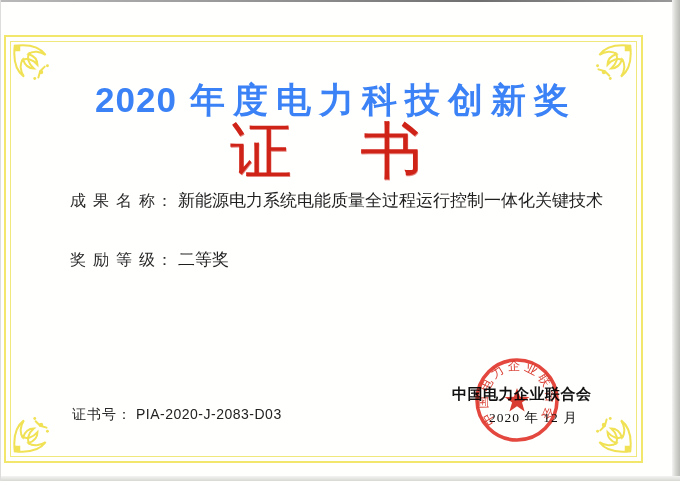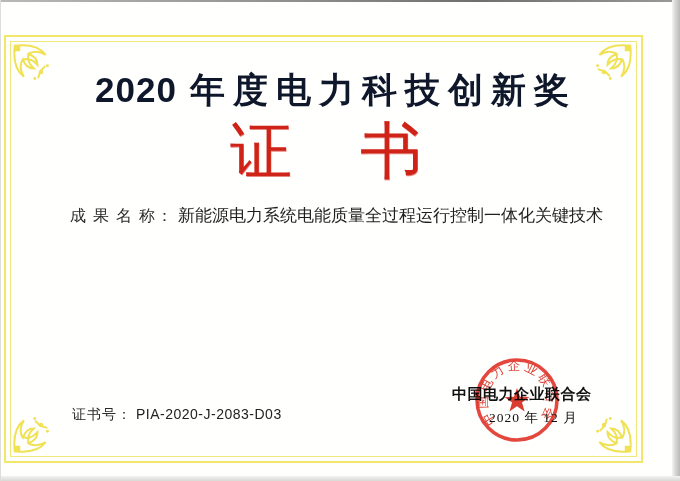--- a/index.html
+++ b/index.html
@@ -24,39 +24,39 @@
     border:2px solid #f2e76a;}
   .border-inner{position:absolute;left:10px;top:41px;width:625px;height:414px;
     border:1px solid #f1e87c;}
   .corner{position:absolute;width:58px;height:58px;}
   .corner.tl{left:13px;top:44px;}
   .corner.tr{left:574px;top:44px;transform:rotate(90deg);}
   .corner.br{left:574px;top:395px;transform:rotate(180deg);}
   .corner.bl{left:13px;top:395px;transform:rotate(270deg);}
 
   .title-line{
-    position:absolute;left:95px;top:67px;white-space:nowrap;
+    position:absolute;left:95px;top:77px;white-space:nowrap;
     font-family:"Liberation Sans", sans-serif;font-weight:bold;
-    font-size:35px;color:#0f172a;
+    font-size:35px;color:#3b82f6;
   }
   .title-year{letter-spacing:1px;}
   .title-text{letter-spacing:8px;margin-left:13px;}
 
   .subtitle{
     position:absolute;left:230px;top:118px;white-space:nowrap;
     font-family:"Liberation Serif", serif;font-weight:normal;
     font-size:62px;line-height:66px;color:#d02318;letter-spacing:3px;
     text-shadow:0.5px 0.5px 0 rgba(208,35,24,.55);
   }
 
   .field{position:absolute;left:70px;white-space:nowrap;font-size:16px;color:#222;}
   .field .label{font-family:"Liberation Serif", serif;letter-spacing:1.5px;color:#2a2a2a;}
   .field .value{font-family:"Liberation Sans", sans-serif;font-weight:500;
     font-size:17px;color:#1f1f1f;margin-left:4px;}
-  .field.f1{top:204px;}
+  .field.f1{top:189px;}
   .field.f2{top:248px;}
   .field.f3{top:291px;}
 
   .cert-no{position:absolute;left:72px;top:406px;white-space:nowrap;font-size:14px;color:#2a2a2a;}
   .cert-no .label{font-family:Liberation Mono, monospace;letter-spacing:1px;}
   .cert-no .value{font-family:"Liberation Sans", sans-serif;letter-spacing:.5px;color:#222;margin-left:4px;margin-top:7px;}
 
   .issuer{position:absolute;left:452px;top:385px;white-space:nowrap;
     font-family:"Liberation Serif", serif;font-weight:bold;
     font-size:15px;letter-spacing:0.5px;color:#111;}
@@ -134,20 +134,23 @@
 
   <div class="title-line">
     <span class="title-year">2020</span><span class="title-text">年度电力科技创新奖</span>
   </div>
 
   <div class="subtitle">证　书</div>
 
   <div class="field f1">
     <span class="label">成 果 名 称：</span><span class="value">新能源电力系统电能质量全过程运行控制一体化关键技术</span>
   </div>
+  <div class="field f2">
+    <span class="label">奖 励 等 级：</span><span class="value">二等奖</span>
+  </div>
 
   <div class="cert-no">
     <span class="label">证书号：</span><span class="value">PIA-2020-J-2083-D03</span>
   </div>
 
   <div class="issuer">中国电力企业联合会</div>
   <div class="issue-date">2020 年 12 月</div>
 
   <svg class="seal" viewBox="0 0 120 120">
     <circle cx="60" cy="60" r="40" fill="none" stroke="#e03328" stroke-width="3.6"></circle>

